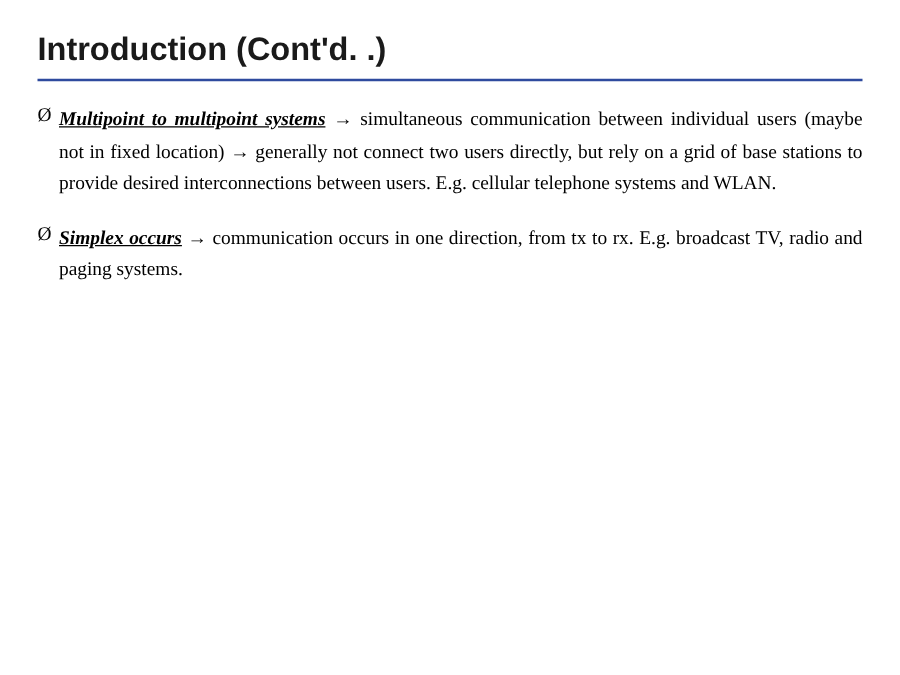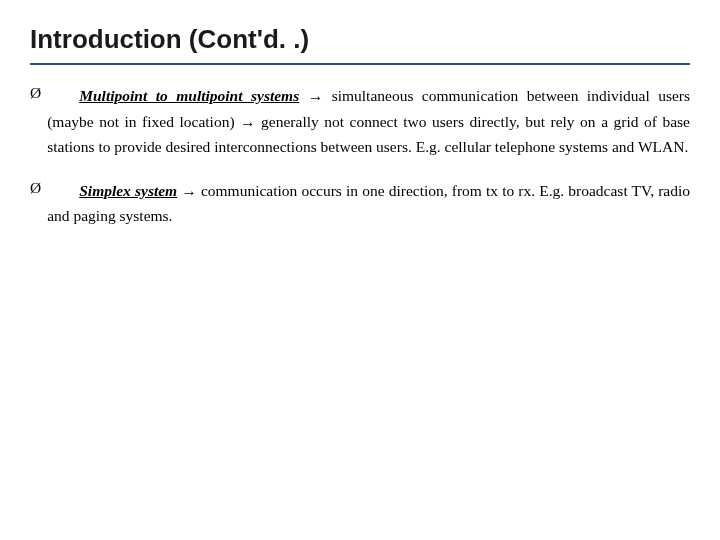--- a/index.html
+++ b/index.html
@@ -71,21 +71,20 @@
     .bullet-text {
       font-size: 15.5px;
       line-height: 1.65;
       text-align: justify;
     }
 
     .italic-bold {
       font-style: italic;
       font-weight: bold;
       text-decoration: underline;
-      margin-left: 32px;
     }
   </style>
 </head>
 <body>
 
 <div class="slide">
 
   <div class="title-bar">
     <div class="title">Introduction (Cont'd. .)</div>
   </div>
@@ -100,20 +99,20 @@
         <span class="italic-bold">Multipoint to multipoint systems</span>
         <span> → </span>
         <span>simultaneous communication between individual users (maybe not in fixed location) → generally not connect two users directly, but rely on a grid of base stations to provide desired interconnections between users. E.g. cellular telephone systems and WLAN.</span>
       </div>
     </div>
 
 
     <div class="bullet-block">
       <span class="bullet-arrow">Ø</span>
       <div class="bullet-text">
-        <span class="italic-bold">Simplex system</span>
+        <span class="italic-bold">Simplex occurs</span>
         <span> → </span>
         <span>communication occurs in one direction, from tx to rx. E.g. broadcast TV, radio and paging systems.</span>
       </div>
     </div>
 
   </div>
 </div>
 
 </body></html>

